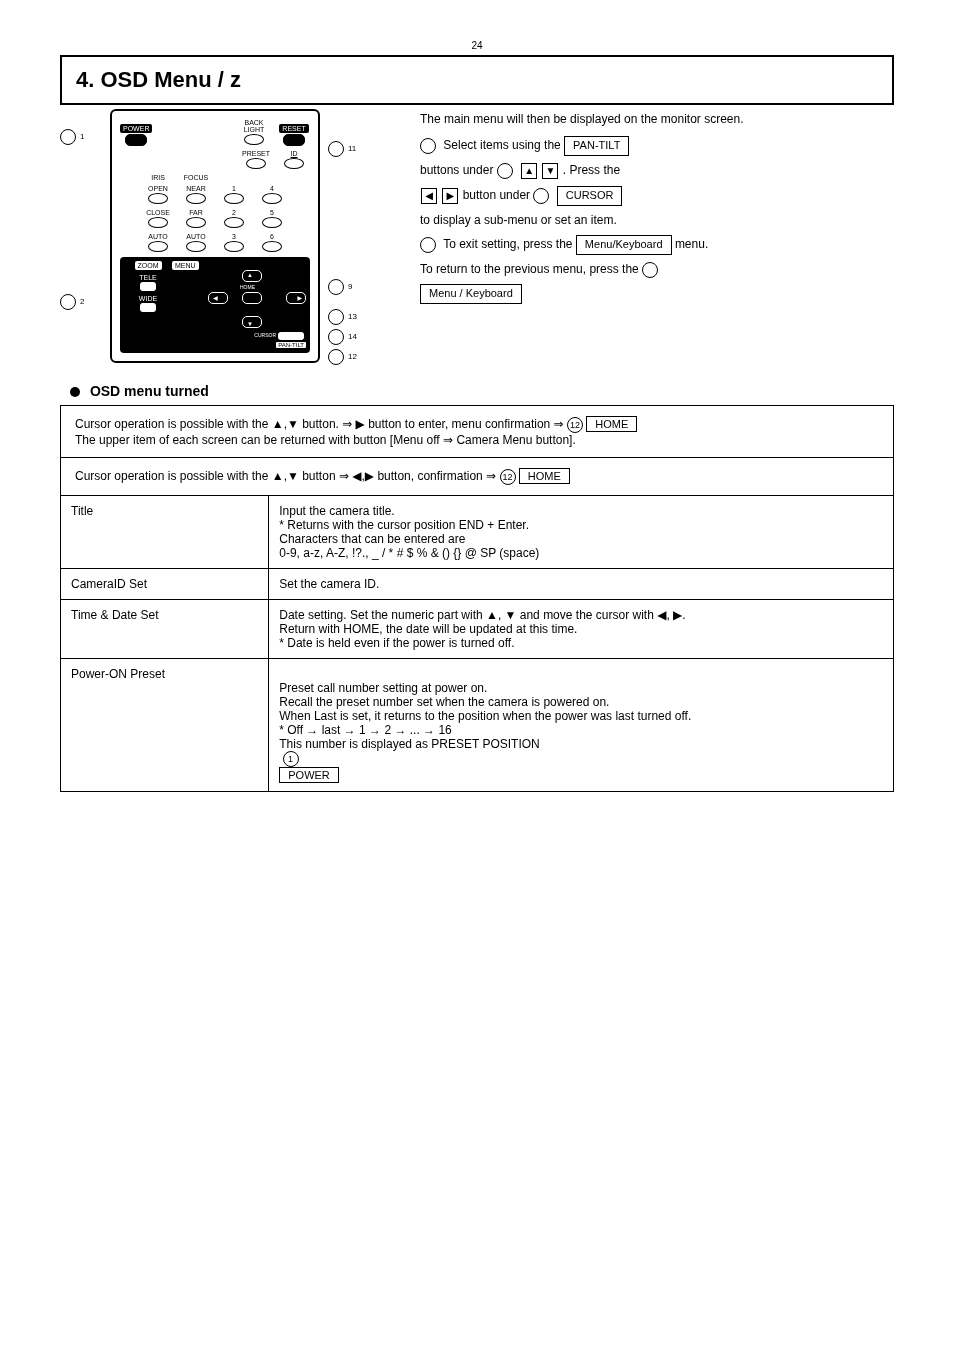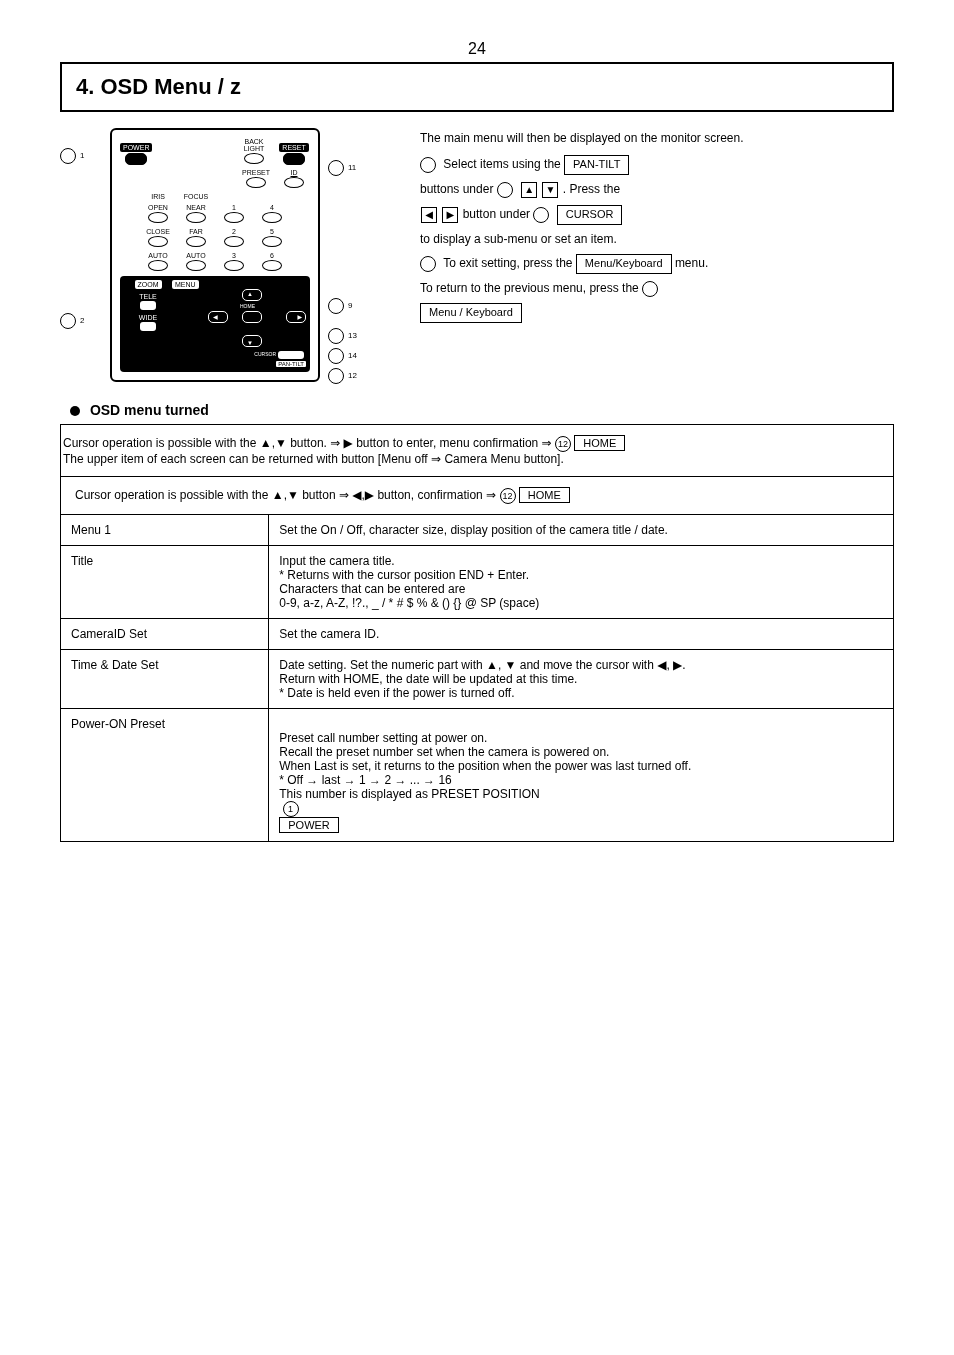--- a/index.html
+++ b/index.html
@@ -4,29 +4,29 @@
 <style>
   body {
     font-family: Arial, Helvetica, sans-serif;
     font-size: 12px;
     margin: 0;
     padding: 40px 60px;
     color: #000;
   }
   .page-num {
     text-align: center;
-    font-size: 16px;
+    font-size: 10px;
     margin-bottom: 4px;
   }
   .title-box {
     border: 2px solid #000;
     padding: 10px 14px;
     font-size: 22px;
     font-weight: bold;
-    margin-bottom: 16px;
+    margin-bottom: 4px;
   }
   .two-col {
     display: flex;
     gap: 30px;
     margin-bottom: 20px;
   }
   .left-col { width: 330px; position: relative; }
   .right-col { flex: 1; }
 
   .remote-frame {
@@ -344,38 +344,34 @@
 </div>
 
 <div class="section-head">
   <span class="bullet"></span>
   <span>OSD menu turned</span>
 </div>
 
 <table class="instr">
   <tbody>
       <tr class="instr-head">
-        <td colspan="2" style="text-align:left;padding:10px 2px;">
+        <td colspan="2" style="text-align:left;padding:10px 14px;">
     <span>Cursor operation is possible with the ▲,▼ button. ⇒ ▶ button to enter, menu confirmation ⇒ </span>
     <span class="num-circle">12</span>
     <span class="label-box">HOME</span><br>
     <span>The upper item of each screen can be returned with button [Menu off ⇒ Camera Menu button].</span>
   </td>
       </tr>
   <tr class="instr-head">
         <td colspan="2" style="text-align:left;padding:10px 14px;">
     <span>Cursor operation is possible with the ▲,▼ button ⇒ ◀,▶ button, confirmation ⇒ </span>
     <span class="num-circle">12</span>
     <span class="label-box">HOME</span>
   </td>
       </tr>
-  <tr>
-    <th>Menu 1</th>
-    <td>Set the On / Off, character size, display position of the camera title / date.</td>
-  </tr>
   <tr>
     <th>Title</th>
     <td style="white-space:pre-line;">Input the camera title.
 * Returns with the cursor position END + Enter.
 Characters that can be entered are
 0-9, a-z, A-Z, !?., _ / * # $ % &amp; () {} @ SP (space)</td>
   </tr>
   <tr>
     <th>CameraID Set</th>
     <td>Set the camera ID.</td>

